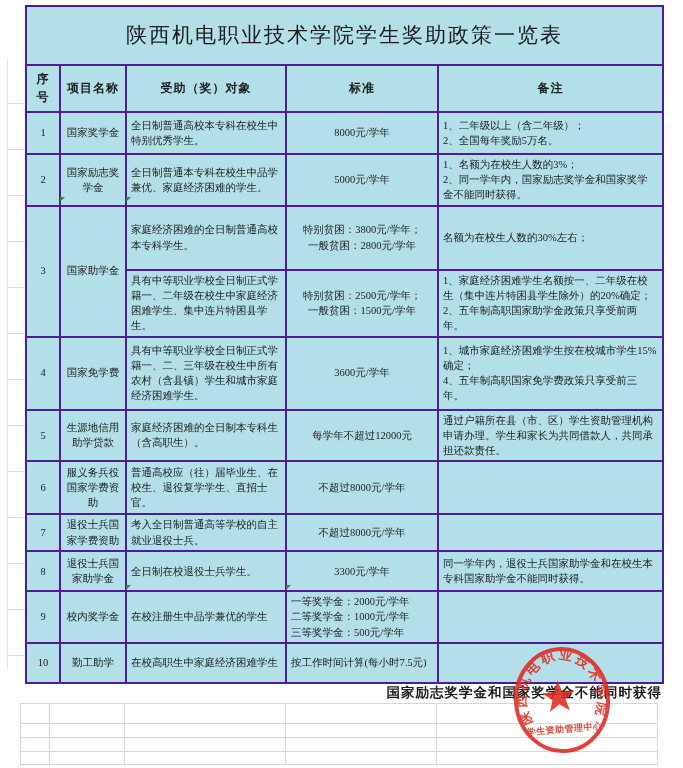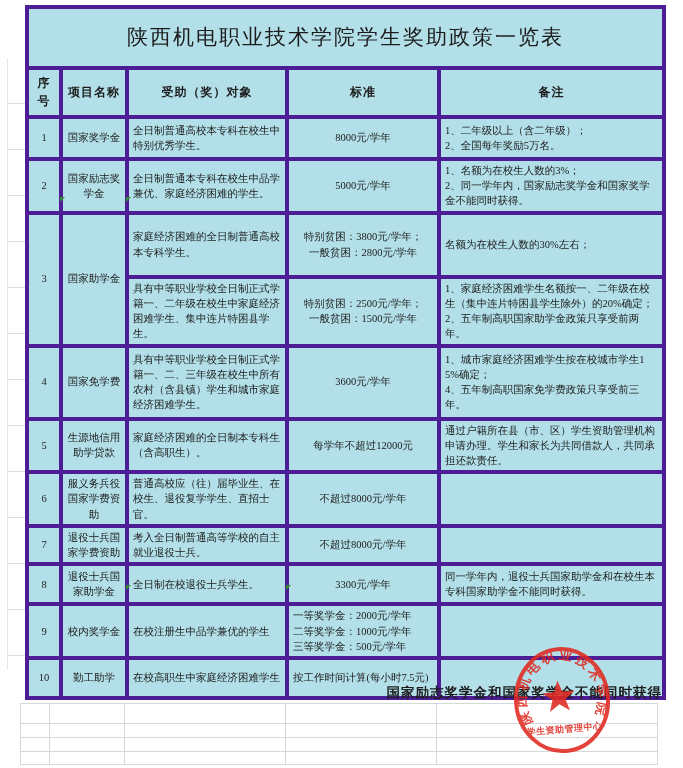--- a/index.html
+++ b/index.html
@@ -16,21 +16,21 @@
     background:repeating-linear-gradient(to bottom, transparent 0 45px, #d9dee0 45px 46px);
     border-left:1px solid #e3e7e9;
   }
   
   table.aid{
     position:absolute;left:25px;top:5px;width:637px;
     border-collapse:collapse;table-layout:fixed;
     font-size:10.5px;line-height:1.45;
   }
   table.aid td,table.aid th{
-    border:4px solid #4c1d95;
+    border:2px solid #4c1d95;
     background:#b2dfe8;
     vertical-align:middle;
     padding:2px 4px;
     font-weight:normal;
     word-break:break-all;
   }
   td.title-cell{
     background:#ffffff;
     text-align:center;
     font-size:21px;font-weight:bold;letter-spacing:2px;

